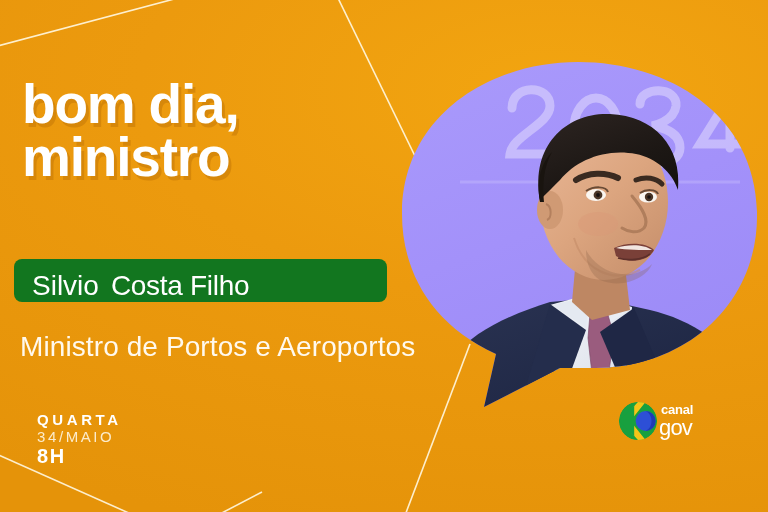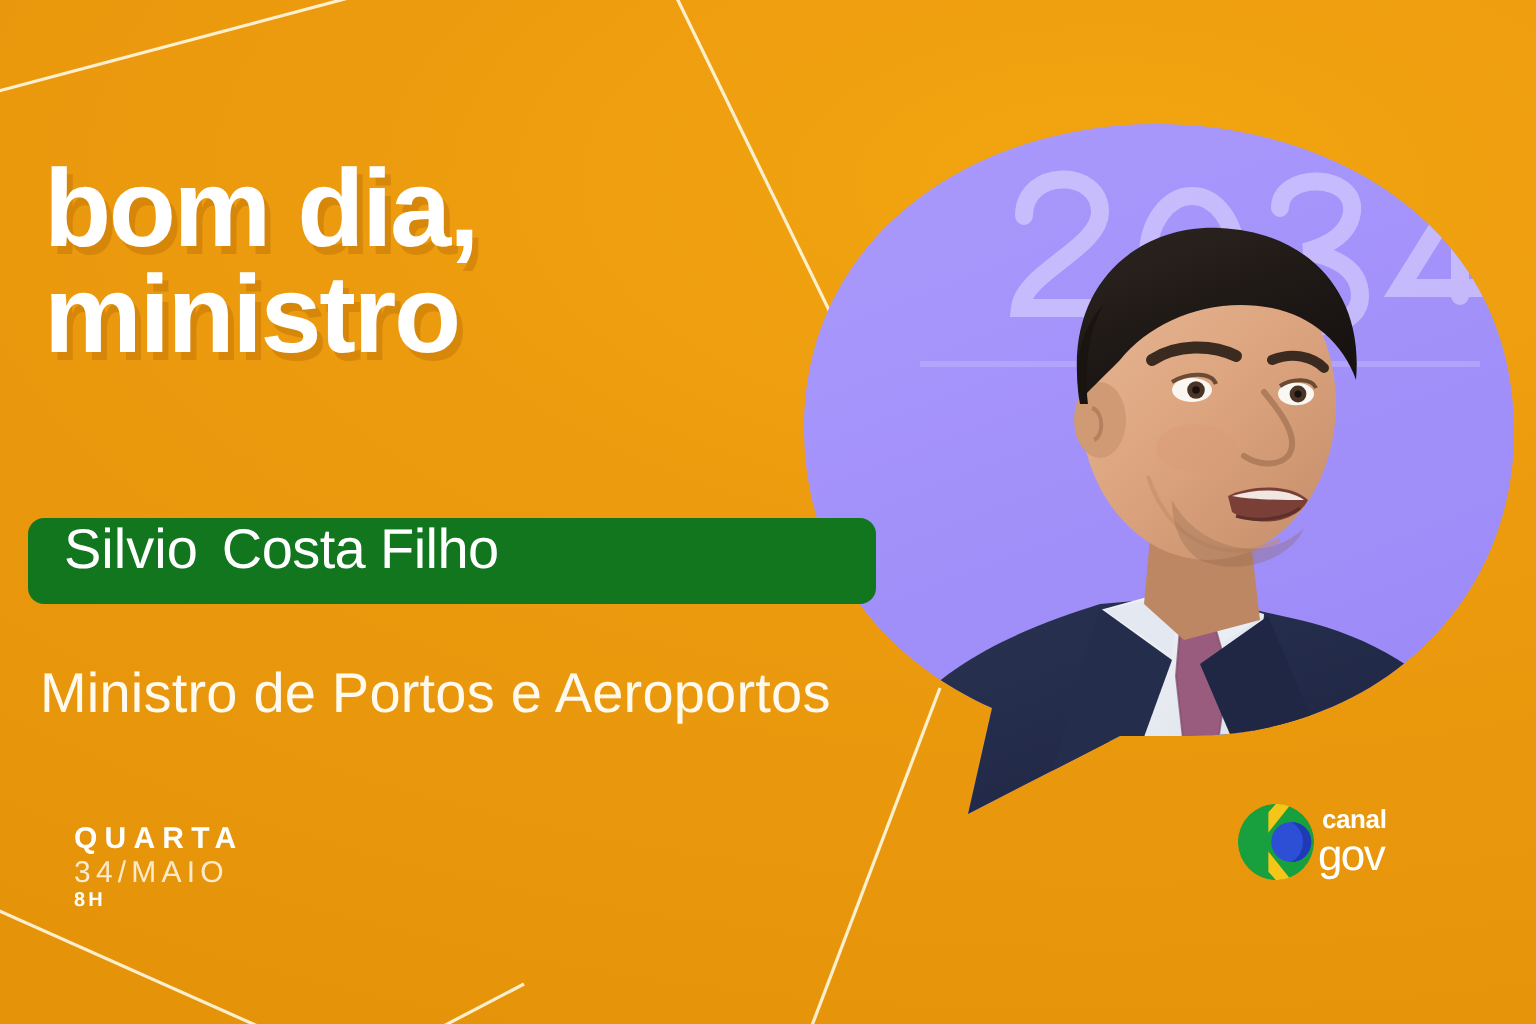--- a/index.html
+++ b/index.html
@@ -60,25 +60,25 @@
     white-space: nowrap;
   }
   .headline .l2 { display: block; }
 
   .namebar {
     position: absolute;
     left: 14px;
     top: 259px;
     height: 43px;
     min-width: 372px;
-    width: 424px;
+    width: 373px;
     background: #12761F;
     border-radius: 8px;
     display: flex;
-    align-items: flex-start;
+    align-items: flex-end;
     padding: 0 16px 0 18px;
     box-sizing: border-box;
   }
   .name-first {
     color: #FFFFFF;
     font-size: 28px;
     font-weight: 300;
     letter-spacing: 0px;
     white-space: nowrap;
   }
@@ -118,21 +118,21 @@
     letter-spacing: 3.6px;
   }
   .dl-date {
     color: #FCEBCB;
     font-size: 15px;
     font-weight: 300;
     letter-spacing: 2.6px;
   }
   .dl-time {
     color: #FFFFFF;
-    font-size: 10px;
+    font-size: 20px;
     font-weight: 700;
     letter-spacing: 1.6px;
     margin-left: 7px;
   }
 
   
   .logo {
     position: absolute;
     left: 617px;
     top: 398px;

